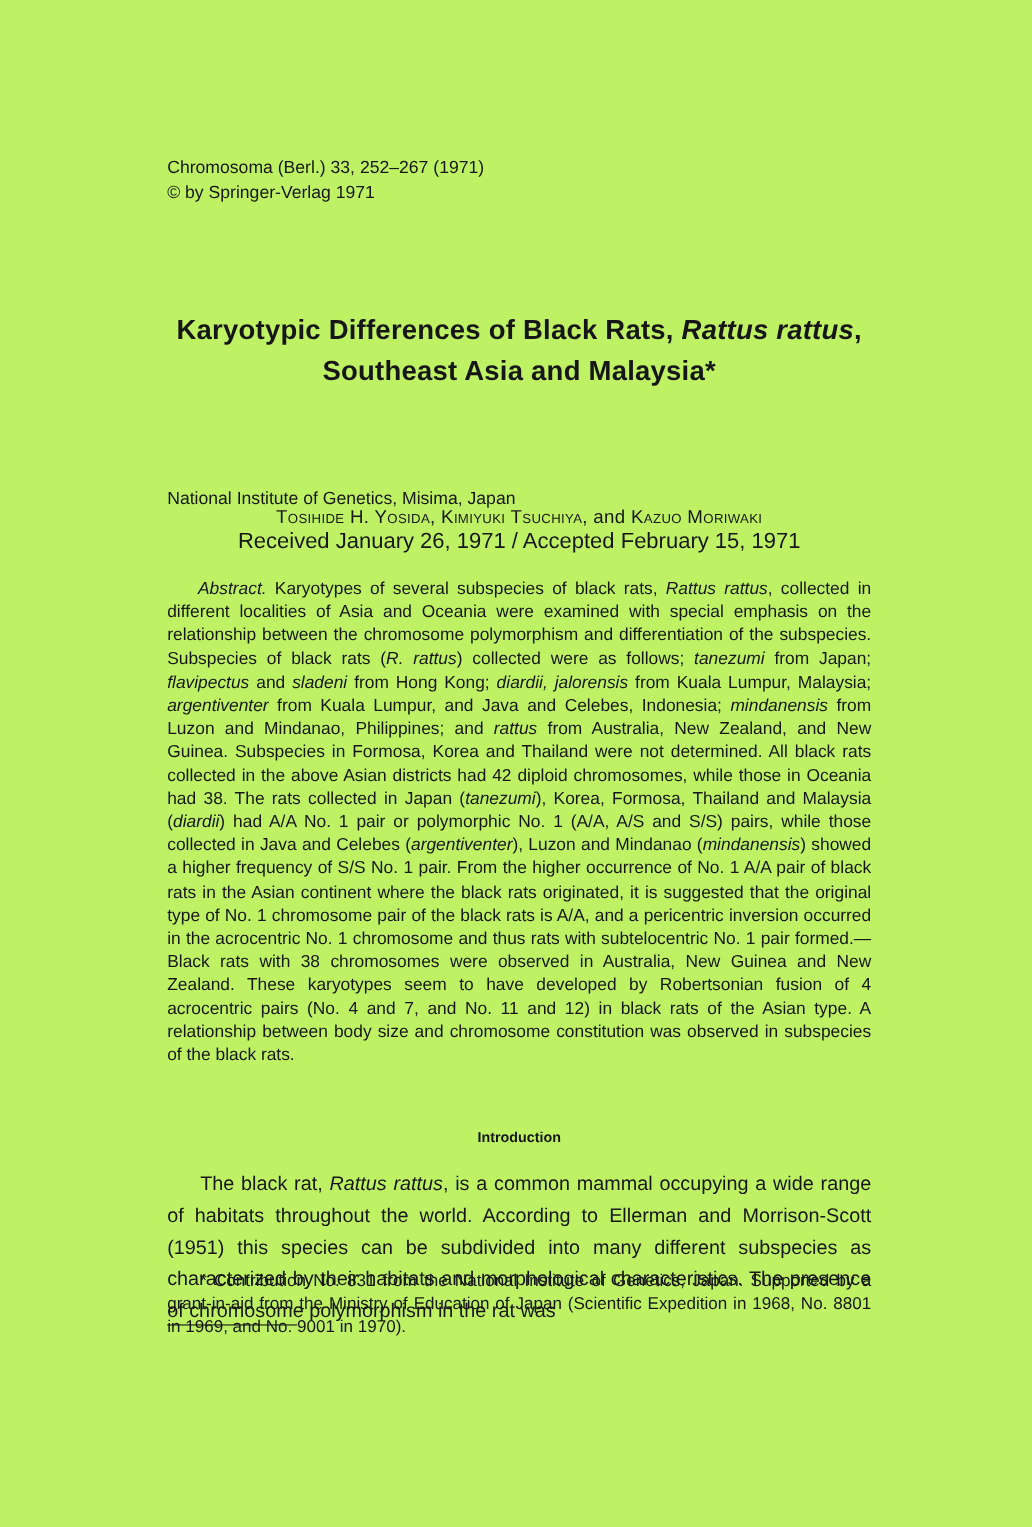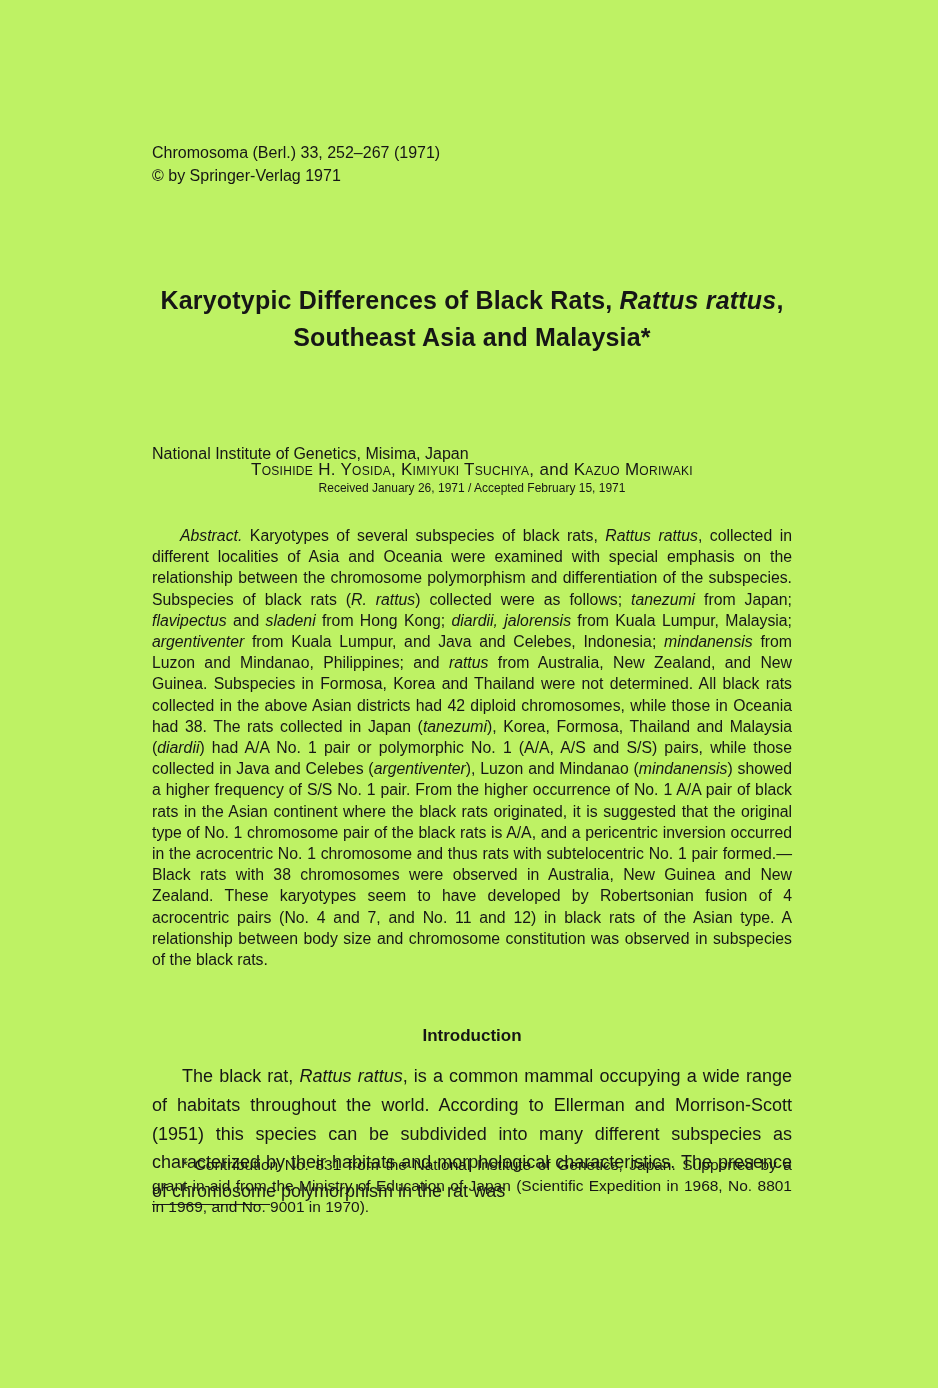--- a/index.html
+++ b/index.html
@@ -23,29 +23,29 @@
   .title {
     top: 282px;
     text-align: center;
     font-size: 25px;
     font-weight: bold;
     line-height: 37px;
     letter-spacing: 0.2px;
   }
   .authors { top: 416px; text-align: center; font-size: 17px; letter-spacing: 0.3px; margin-top: 44px; }
   .affiliation { top: 445px; font-size: 16px; }
-  .received { top: 481px; text-align: center; font-size: 12px; }
+  .received { top: 481px; text-align: center; font-size: 20px; }
   .abstract {
     top: 525px;
     font-size: 15.8px;
     line-height: 21.2px;
     text-align: justify;
     text-indent: 28px;
   }
-  .intro-heading { top: 1026px; text-align: center; font-size: 17px; font-weight: bold; }
+  .intro-heading { top: 1026px; text-align: center; font-size: 13px; font-weight: bold; }
   .intro-para {
     top: 1062px;
     font-size: 18px;
     line-height: 28.8px;
     text-align: justify;
     text-indent: 30px;
   }
   .footnote-rule {
     position: absolute;
     left: 152px;

